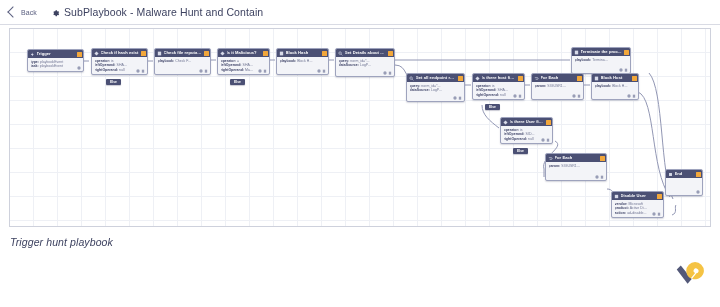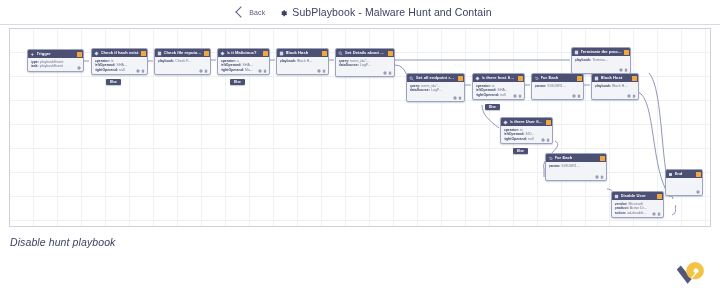--- a/index.html
+++ b/index.html
@@ -6,21 +6,21 @@
   body{
     width:720px;height:307px;position:relative;overflow:hidden;
     font-family:"Liberation Sans","DejaVu Sans",sans-serif;
     color:#3d4260;
   }
 
   
   #topbar{
     position:absolute;left:0;top:0;width:720px;height:25px;
     background:#ffffff;border-bottom:1px solid #d9dbe4;
-    display:flex;align-items:center;box-sizing:border-box;padding-left:9px;justify-content:center;
+    display:flex;align-items:center;box-sizing:border-box;padding-left:9px;
   }
   #backlink{display:flex;align-items:center;gap:3px;cursor:pointer;}
   .chev{width:7px;height:7px;border-left:1.2px solid #5b6080;border-bottom:1.2px solid #5b6080;
         transform:rotate(45deg);display:inline-block;margin-right:1px;}
   #backtext{font-size:7px;color:#5b6080;letter-spacing:.1px;}
   #titlewrap{display:flex;align-items:center;gap:4px;margin-left:14px;}
   .gear{width:9px;height:9px;position:relative;display:inline-block;}
   .gear svg{display:block;}
   #title{font-size:10.5px;color:#3d4260;letter-spacing:.1px;white-space:nowrap;}
 
@@ -557,21 +557,21 @@
             <svg viewBox="0 0 24 24" width="4" height="4">
               <circle cx="12" cy="12" r="10" fill="#7b80a0"></circle>
             </svg>
           </span>
       </div>
     </div>
   </div>
 
 </div>
 
-<div id="caption">Disable hunt playbook</div>
+<div id="caption">Trigger hunt playbook</div>
 
 <div id="logo">
   <span id="logomark">
     <svg viewBox="0 0 100 100" width="34" height="34">
       <path d="M8 34 L40 76 L52 62 L20 22 Z" fill="#535878"></path>
       <path d="M62 12 a26 26 0 00-26 26 a26 26 0 0013 22 l13-16 a7 7 0 117-12 a7 7 0 01-3 13 l-13 16 a26 26 0 0035 -23 a26 26 0 00-26-26 z" fill="#f5c344"></path>
     </svg>
   </span>
 </div>
 

